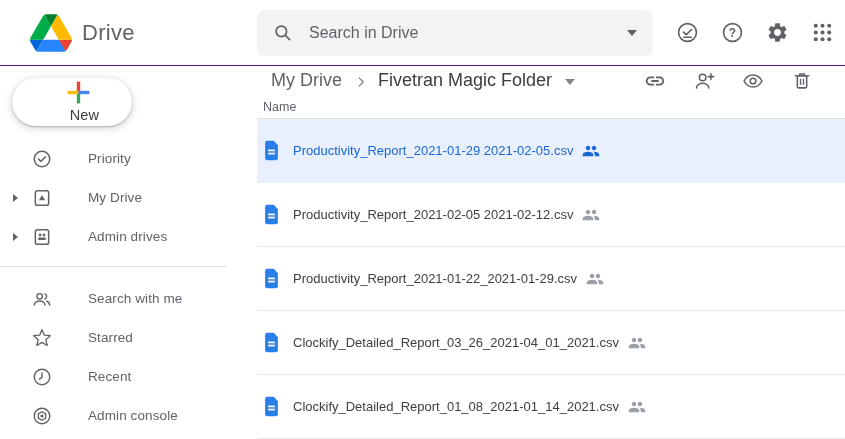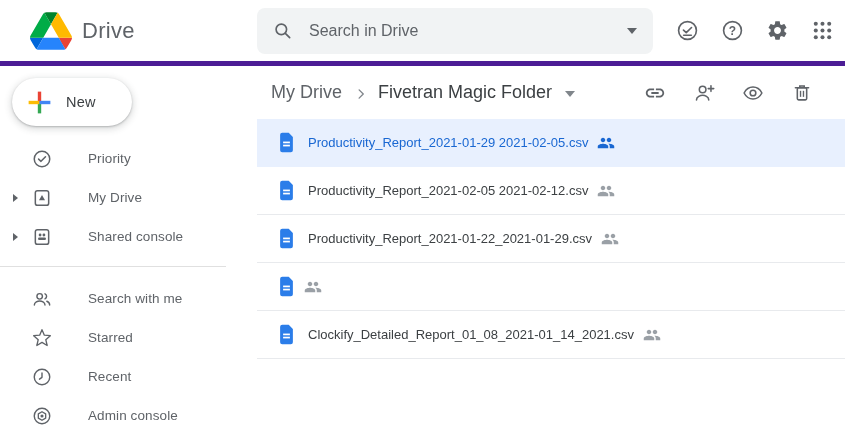--- a/index.html
+++ b/index.html
@@ -1,19 +1,19 @@
 <!DOCTYPE html>
 <html><head>
 <meta charset="utf-8">
 <style>
   * { margin:0; padding:0; box-sizing:border-box; }
   html,body { width:845px; height:439px; overflow:hidden; background:#fff;
     font-family:"Liberation Sans","DejaVu Sans",sans-serif; color:#3c4043; }
 
-  .header { display:flex; align-items:center; height:66px; border-bottom:5px solid #4c1d95; background:#fff; }
+  .header { display:flex; align-items:center; height:66px; border-bottom:1px solid #4c1d95; background:#fff; }
   .logo-area { width:257px; flex-shrink:0; display:flex; align-items:center; padding-left:30px; cursor:pointer; }
   .logo-svg { width:42px; height:38px; }
   .app-title { font-size:22px; color:#5f6368; margin-left:10px; letter-spacing:.3px; }
 
   .search-bar { width:396px; height:46px; background:#f1f3f4; border-radius:8px;
     display:flex; align-items:center; padding:0 16px; }
   .search-bar svg.mag { width:20px; height:20px; color:#5f6368; flex-shrink:0; }
   .search-input { flex:1; margin-left:16px; border:none; outline:none; background:transparent;
     font-size:16px; color:#3c4043; font-family:inherit; }
   .search-input::placeholder { color:#5f6368; opacity:1; }
@@ -22,21 +22,21 @@
 
   .top-actions { display:flex; align-items:center; margin-left:23px; gap:22px; color:#5f6368; }
   .icon-btn { display:flex; align-items:center; justify-content:center; cursor:pointer; }
   .top-actions svg { width:23px; height:23px; }
 
   .body { display:flex; height:373px; }
   aside { width:257px; flex-shrink:0; padding-top:12px; }
 
   .new-button { margin-left:12px; width:120px; height:48px; border-radius:24px; background:#fff;
     display:flex; align-items:center; padding-left:13px; cursor:pointer;
-    box-shadow:0 1px 2px rgba(60,64,67,.3), 0 2px 6px 2px rgba(60,64,67,.15); }
+    box-shadow:0 1px 2px rgba(60,64,67,.3), 0 2px 6px 2px rgba(60,64,67,.15);flex-direction:column; }
   .plus-svg { width:29px; height:29px; }
   .new-label { margin-left:12px; font-size:14.5px; color:#3c4043; letter-spacing:.2px; }
 
   .side-nav { margin-top:13px; }
   .side-item { display:flex; align-items:center; height:39px; cursor:pointer; color:#5f6368; }
   .arrow-box { width:14px; margin-left:8px; display:flex; justify-content:center; flex-shrink:0; }
   .tri { width:0; height:0; border-top:4px solid transparent; border-bottom:4px solid transparent;
     border-left:5.5px solid #5f6368; }
   .sicon { width:20px; height:20px; margin-left:10px; color:#5f6368; flex-shrink:0; }
   .slabel { margin-left:36px; font-size:13.5px; font-weight:500; letter-spacing:.1px; }
@@ -47,21 +47,21 @@
   .crumb-root { font-size:18px; color:#5f6368; cursor:pointer; }
   .crumb-chev { width:18px; height:18px; color:#80868b; margin:2px 8px 0 10px; }
   .crumb-current { font-size:18px; color:#3c4043; cursor:pointer; }
   .crumb-caret { margin-left:13px; margin-top:3px; border-top-color:#80868b; cursor:pointer; }
   .crumb-actions { margin-left:auto; display:flex; align-items:center; gap:27px; color:#5f6368; }
   .crumb-actions svg { width:22px; height:22px; }
 
   .list-header { height:40px; display:flex; align-items:center; padding-left:6px;
     border-bottom:1px solid #e0e0e0; font-size:12.5px; color:#5f6368; cursor:pointer; }
 
-  .file-row { height:48px; display:flex; align-items:center; padding-left:21px;
+  .file-row { height:64px; display:flex; align-items:center; padding-left:6px;
     border-bottom:1px solid #e8eaed; cursor:pointer; background:#fff; }
   .ficon { width:17px; height:21px; color:#2b7de9; flex-shrink:0; }
   .fname { margin-left:13px; font-size:13px; font-weight:500; color:#3c4043; white-space:nowrap; }
   .people { width:18px; height:18px; margin-left:9px; color:#9aa0a6; flex-shrink:0; }
   .file-row.selected { background:#e8f0fe; border-bottom-color:#e8f0fe; }
   .file-row.selected .fname { color:#1967d2; }
   .file-row.selected .people { color:#1967d2; }
 
   .sprite { position:absolute; width:0; height:0; overflow:hidden; }
 </style>
@@ -240,21 +240,21 @@
     <span class="slabel">My Drive</span>
   </div>
 
   <div class="side-item">
     <span class="arrow-box">
               <span class="tri"></span>
             </span>
     <svg class="sicon">
               <use href="#sym-shareddrives"></use>
             </svg>
-    <span class="slabel">Shared console</span>
+    <span class="slabel">Admin drives</span>
   </div>
 <div class="side-divider"></div>
   <div class="side-item">
     <span class="arrow-box"></span>
     <svg class="sicon">
               <use href="#sym-sharedwithme"></use>
             </svg>
     <span class="slabel">Search with me</span>
   </div>
 
@@ -309,20 +309,23 @@
               </svg>
             </span>
             <span class="icon-btn">
               <svg>
                 <use href="#sym-trash"></use>
               </svg>
             </span>
           </div>
       </div>
 
+      <div class="list-header">
+        <span>Name</span>
+      </div>
 
       <div id="file-list">
   <div class="file-row selected">
     <svg class="ficon">
               <use href="#sym-file"></use>
             </svg>
     <span class="fname">Productivity_Report_2021-01-29 2021-02-05.csv</span>
     <svg class="people">
               <use href="#sym-people"></use>
             </svg>
@@ -346,20 +349,21 @@
     <svg class="people">
               <use href="#sym-people"></use>
             </svg>
   </div>
 
 
   <div class="file-row">
     <svg class="ficon">
               <use href="#sym-file"></use>
             </svg>
+    <span class="fname">Clockify_Detailed_Report_03_26_2021-04_01_2021.csv</span>
     <svg class="people">
               <use href="#sym-people"></use>
             </svg>
   </div>
 
   <div class="file-row">
     <svg class="ficon">
               <use href="#sym-file"></use>
             </svg>
     <span class="fname">Clockify_Detailed_Report_01_08_2021-01_14_2021.csv</span>

